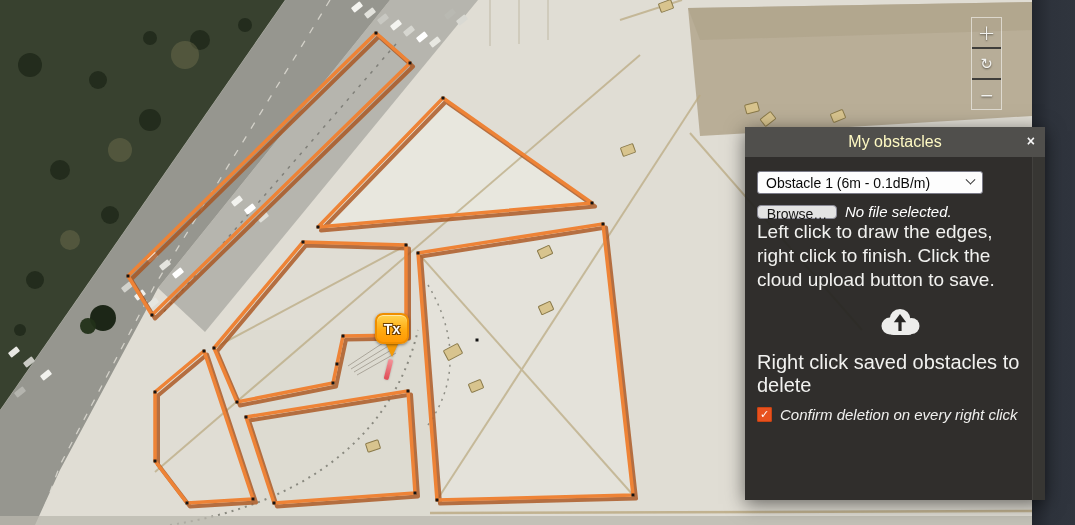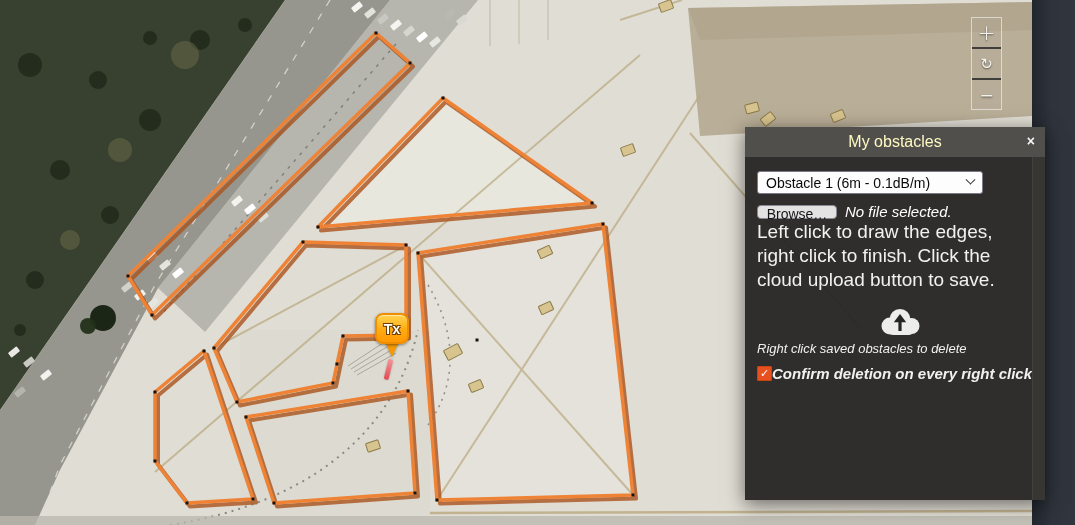--- a/index.html
+++ b/index.html
@@ -61,27 +61,27 @@
   .chev { width:7px; height:7px; border-right:1.6px solid #333; border-bottom:1.6px solid #333;
           transform:rotate(45deg) translate(-2px,-2px); margin-left:4px; }
   .file-row { display:flex; align-items:center; margin-top:7px; }
   .browse-btn { width:80px; height:14px; background:#e3e3e3; border:1px solid #8a8a96;
                 border-radius:4px; font-size:14px; color:#151515; cursor:pointer;
                 font-family:"Liberation Sans",sans-serif; }
   .no-file { margin-left:8px; font-size:15px; color:#ffffff;font-style:italic; }
   .instructions { width:274px; font-size:19px; line-height:24px; }
   .cloud-wrap { margin-top:14px; text-align:center; }
   .cloud-wrap svg { cursor:pointer; }
-  .delete-hint { font-style:italic; font-size:13px; }
+  .delete-hint { margin-top:10px; font-size:20px; }
   .confirm-row { display:flex; align-items:center; margin-top:9px; white-space:nowrap; }
   .checkbox { width:15px; height:15px; border-radius:2px; background:#e8511f;
               display:inline-flex; align-items:center; justify-content:center;
               color:#fff; font-size:11px; font-weight:bold; cursor:pointer;
               box-shadow:inset 0 0 0 1px #c74312; }
-  .confirm-label { font-style:italic; font-size:15px;font-weight:bold; }
+  .confirm-label { font-style:italic; margin-left:8px; font-size:15px; }
 </style>
 </head>
 <body>
 
 <div class="stage">
 
   <div class="map">
 
     <svg class="terrain" width="1032" height="525" viewBox="0 0 1032 525">
 

